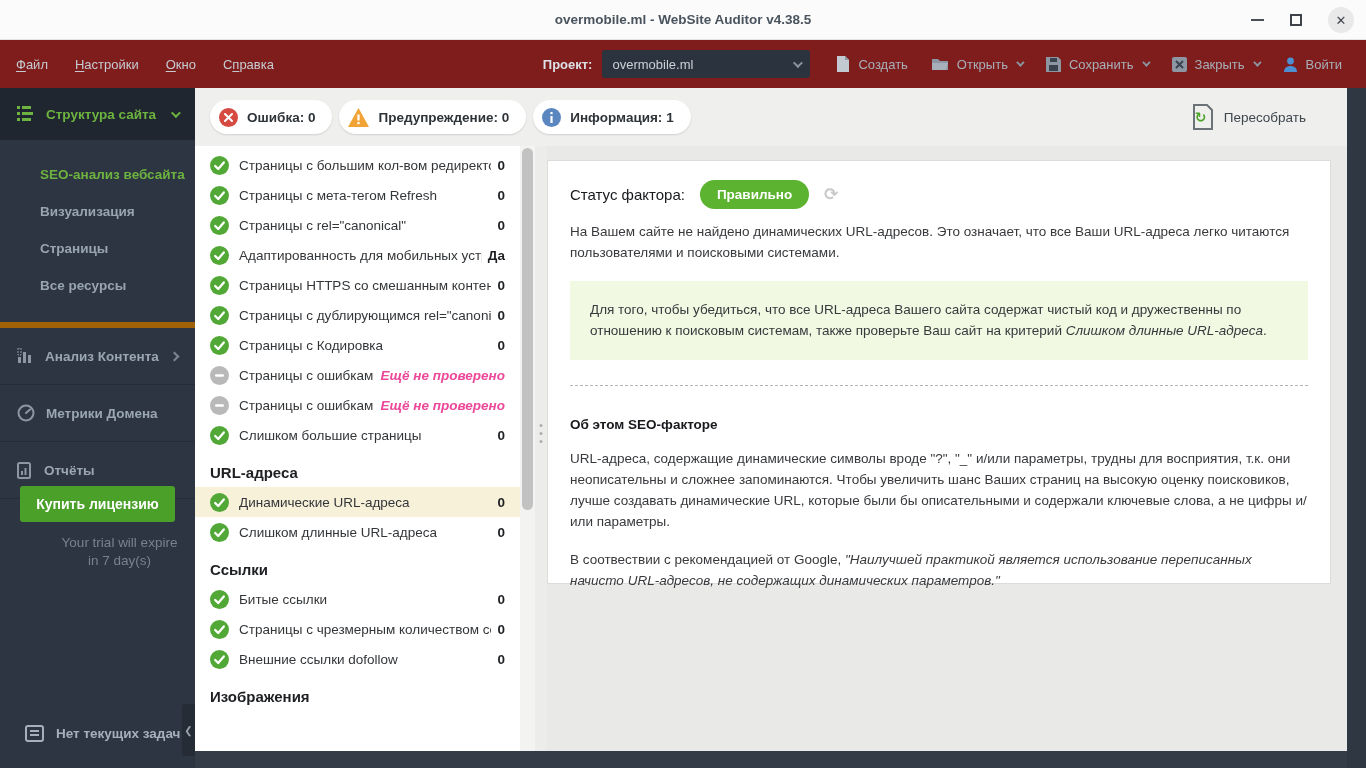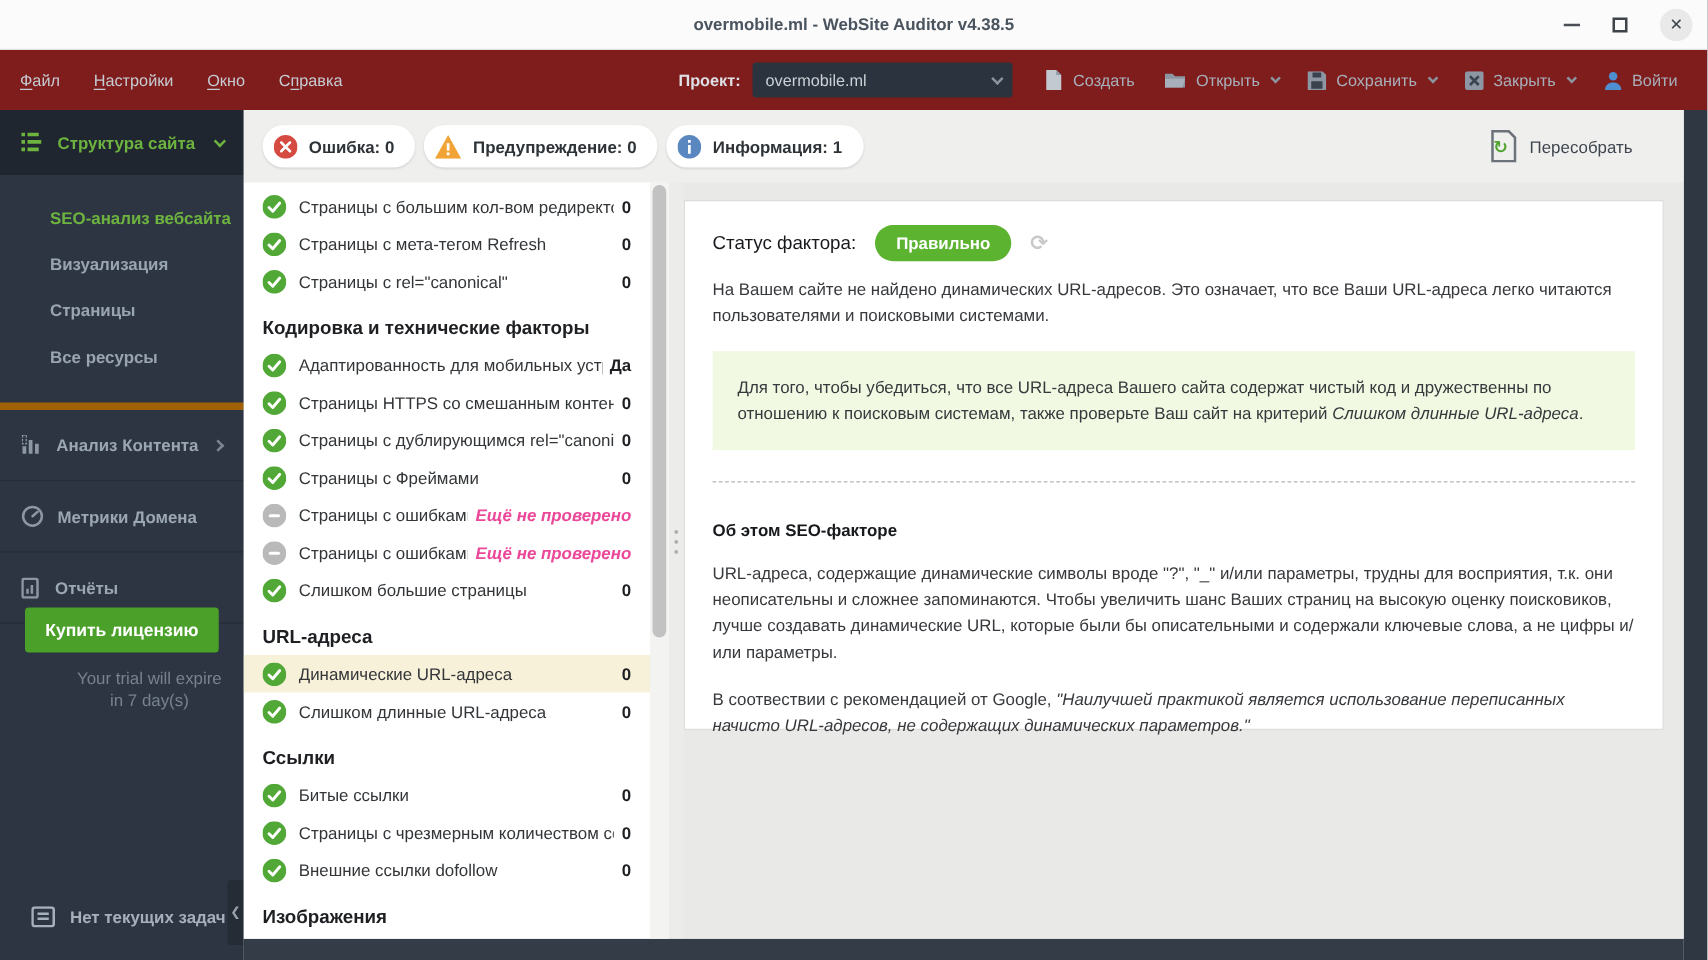--- a/index.html
+++ b/index.html
@@ -302,21 +302,20 @@
   </div>
           <div class="frow ok">
     <svg class="ic check-icon" viewBox="0 0 19 19">
               <circle cx="9.5" cy="9.5" r="9.5" fill="#52a836"></circle>
               <path d="M5.2 10l3 3 5.6-6.6" stroke="#fff" stroke-width="2.3" fill="none" stroke-linecap="round" stroke-linejoin="round"></path>
             </svg>
 
     <span class="row-label">Страницы с rel="canonical"</span>
     <span class="row-value">0</span>
   </div>
-          <div class="fheader">Кодировка и технические факторы</div>
           <div class="frow ok">
     <svg class="ic check-icon" viewBox="0 0 19 19">
               <circle cx="9.5" cy="9.5" r="9.5" fill="#52a836"></circle>
               <path d="M5.2 10l3 3 5.6-6.6" stroke="#fff" stroke-width="2.3" fill="none" stroke-linecap="round" stroke-linejoin="round"></path>
             </svg>
 
     <span class="row-label">Адаптированность для мобильных устро...</span>
     <span class="row-value">Да</span>
   </div>
           <div class="frow ok">
@@ -336,21 +335,21 @@
 
     <span class="row-label">Страницы с дублирующимся rel="canonical"</span>
     <span class="row-value">0</span>
   </div>
           <div class="frow ok">
     <svg class="ic check-icon" viewBox="0 0 19 19">
               <circle cx="9.5" cy="9.5" r="9.5" fill="#52a836"></circle>
               <path d="M5.2 10l3 3 5.6-6.6" stroke="#fff" stroke-width="2.3" fill="none" stroke-linecap="round" stroke-linejoin="round"></path>
             </svg>
 
-    <span class="row-label">Страницы с Фреймами</span>
+    <span class="row-label">Страницы с Кодировка</span>
     <span class="row-value">0</span>
   </div>
           <div class="frow pending">
 
     <svg class="ic pending-icon" viewBox="0 0 19 19">
               <circle cx="9.5" cy="9.5" r="9.5" fill="#b9b9b9"></circle>
               <rect x="5" y="8.3" width="9" height="2.4" rx="1.2" fill="#fff"></rect>
             </svg>
     <span class="row-label">Страницы с ошибками ...</span>
     <span class="row-value">Ещё не проверено</span>

